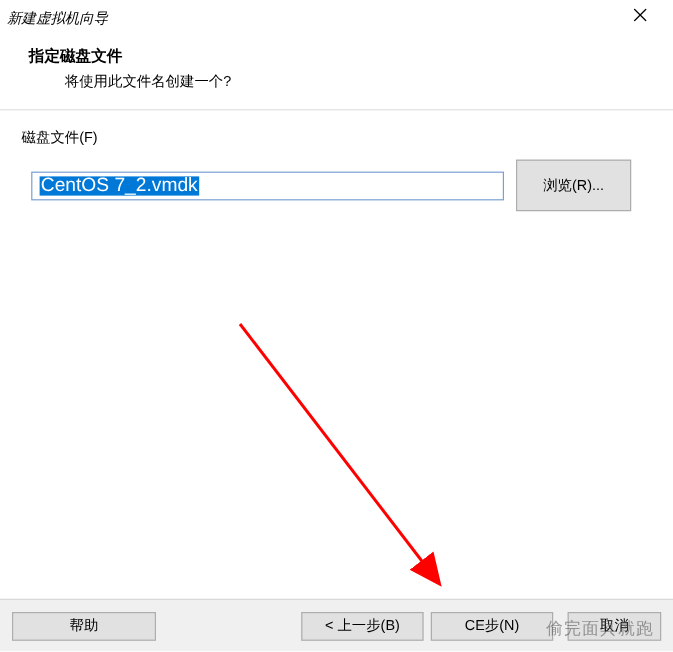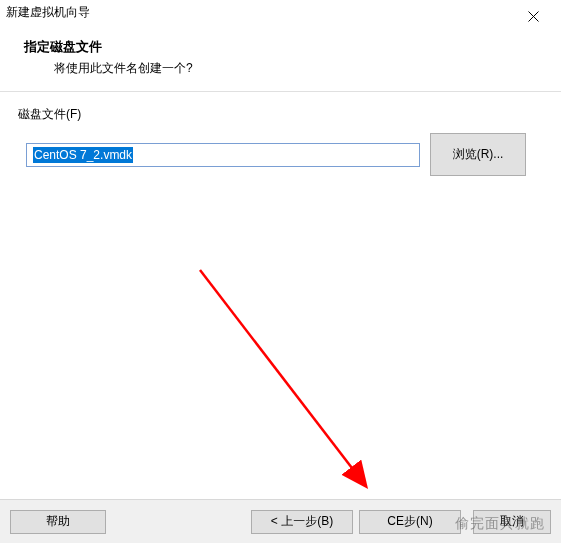--- a/index.html
+++ b/index.html
@@ -12,23 +12,24 @@
       font-size: 12px;
       background: #ffffff;
       width: 561px;
       height: 543px;
       position: relative;
       overflow: hidden;
     }
     .titlebar {
       display: flex;
       justify-content: space-between;
-      align-items: flex-start;
+      align-items: flex-end;
       padding: 4px 8px 4px 6px;
       height: 28px;
+      font-style: italic;
     }
     .titlebar-title {
       font-size: 12px;
       color: #000;
     }
     .close-btn {
       width: 40px;
       height: 24px;
       display: flex;
       align-items: center;
@@ -82,21 +83,21 @@
       background: #0078d7;
       color: #fff;
       display: inline-block;
       padding: 0 1px;
     }
     .file-input-wrapper {
       flex: 0 0 394px;
       height: 24px;
       border: 1px solid #7a9fd4;
       padding: 3px 6px;
-      font-size: 12px;
+      font-size: 16px;
       background: #ffffff;
       overflow: hidden;
       white-space: nowrap;
       line-height: 16px;
     }
     .browse-btn {
       width: 96px;
       height: 43px;
       border: 1px solid #adadad;
       background: #e1e1e1;
@@ -126,21 +127,21 @@
     .footer-btn {
       height: 24px;
       border: 1px solid #adadad;
       background: #e1e1e1;
       font-size: 12px;
       font-family: inherit;
       cursor: pointer;
       padding: 0 8px;
     }
     .help-btn {
-      width: 96px;
+      width: 120px;
       text-align: center;
     }
     .spacer {
       flex: 1;
     }
     .back-btn {
       width: 102px;
     }
     .next-btn {
       width: 102px;

